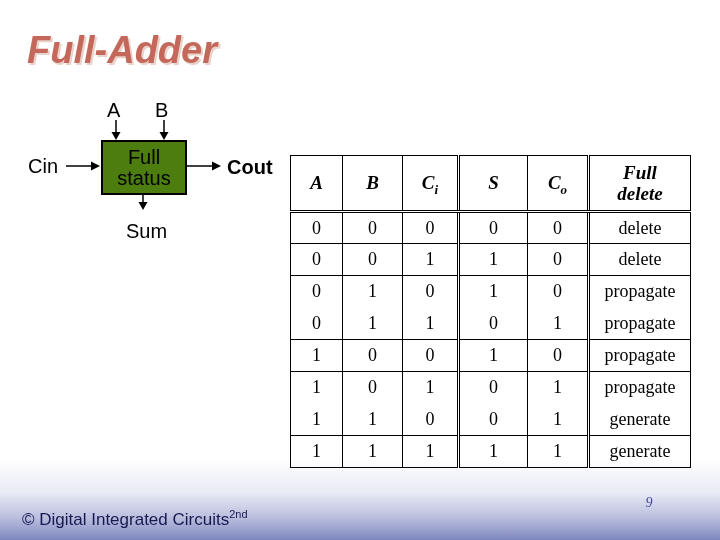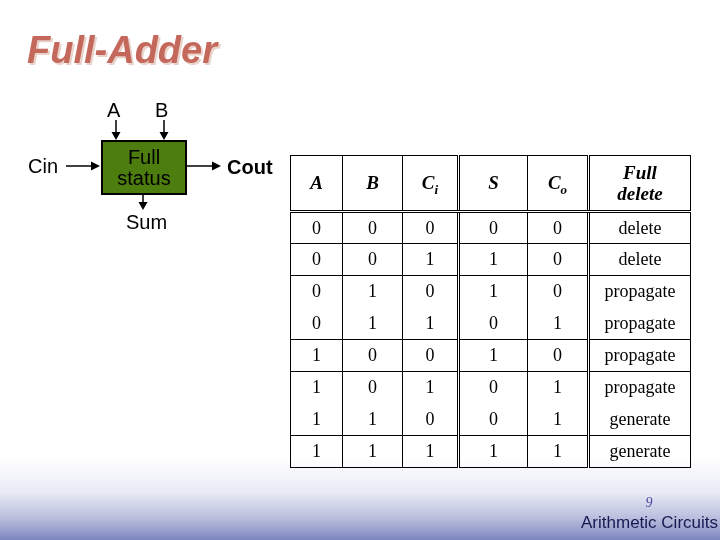--- a/index.html
+++ b/index.html
@@ -25,21 +25,21 @@
   .diagram { position: absolute; left: 20px; top: 95px; width: 260px; height: 150px; }
   .diagram svg { position: absolute; left: 0; top: 0; }
   .lbl {
     position: absolute; font-size: 20px; line-height: 20px; color: #000;
     white-space: nowrap;
   }
   .lbl-a   { left: 87px;  top: 5px; }
   .lbl-b   { left: 135px; top: 5px; }
   .lbl-cin { left: 8px;  top: 61px; }
   .lbl-cout{ left: 207px; top: 62px; font-weight: bold; }
-  .lbl-sum { left: 106px; top: 117px; }
+  .lbl-sum { left: 106px; top: 126px; }
   .adder-box {
     position: absolute; left: 81px; top: 45px; width: 82px; height: 51px;
     background: #4d7c0f; border: 2px solid #000;
     display: flex; flex-direction: column; align-items: center; justify-content: center;
     font-size: 20px; line-height: 21px; color: #000; text-align: center;
   }
 
   
   .truth-table {
     position: absolute; left: 290px; top: 155px; width: 400px;
@@ -202,16 +202,18 @@
         <td>1</td>
         <td>1</td>
         <td>1</td>
         <td class="dbl">1</td>
         <td>1</td>
         <td class="dbl">generate</td>
       </tr>
     </tbody>
   </table>
 
+  <div class="footer-left">
+    <span>© Digital Integrated Circuits</span><sup>2nd</sup>
+  </div>
   <div class="page-number">9</div>
-  <div class="footer-right">Arithmetic Circuits</div>
 
 </div>
 
 </body></html>

